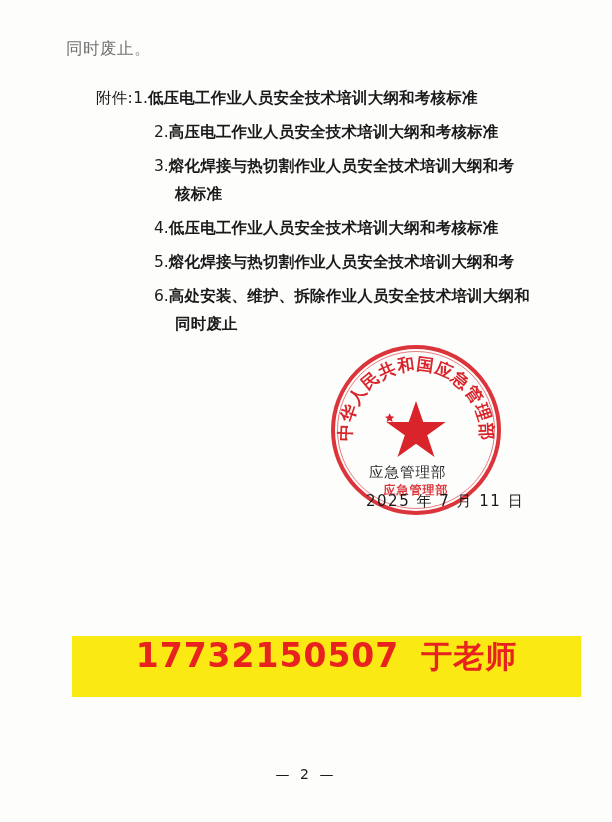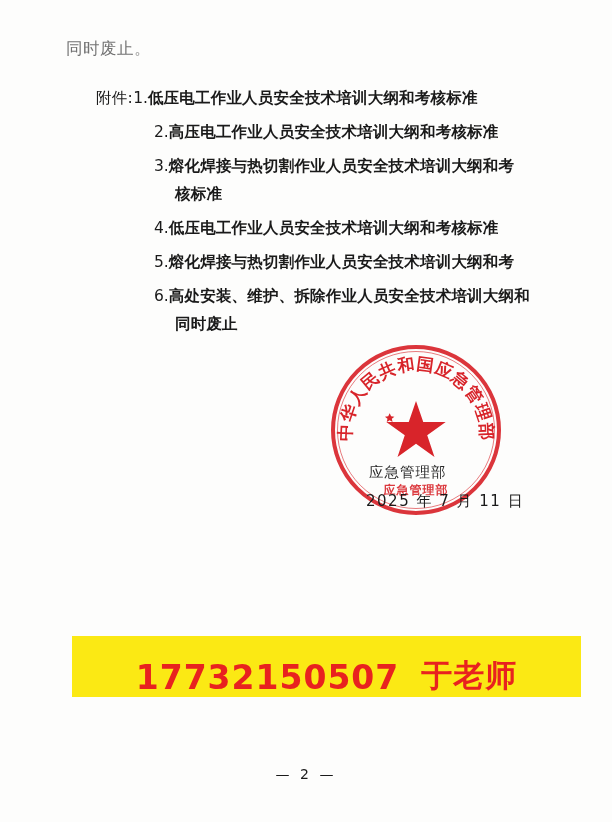--- a/index.html
+++ b/index.html
@@ -163,21 +163,21 @@
     height: 61px;
     background: #fbe914;
   }
   .banner-text {
     position: absolute;
     left: 0;
     top: 0;
     width: 509px;
     height: 61px;
     display: flex;
-    align-items: flex-end;
+    align-items: flex-start;
     justify-content: center;
     gap: 22px;
     color: #e8221f;
     font-weight: bold;
     letter-spacing: 1px;
   }
   .banner-phone {
     font-size: 33px;
     font-family: "DejaVu Sans", "Liberation Sans", sans-serif;
   }

